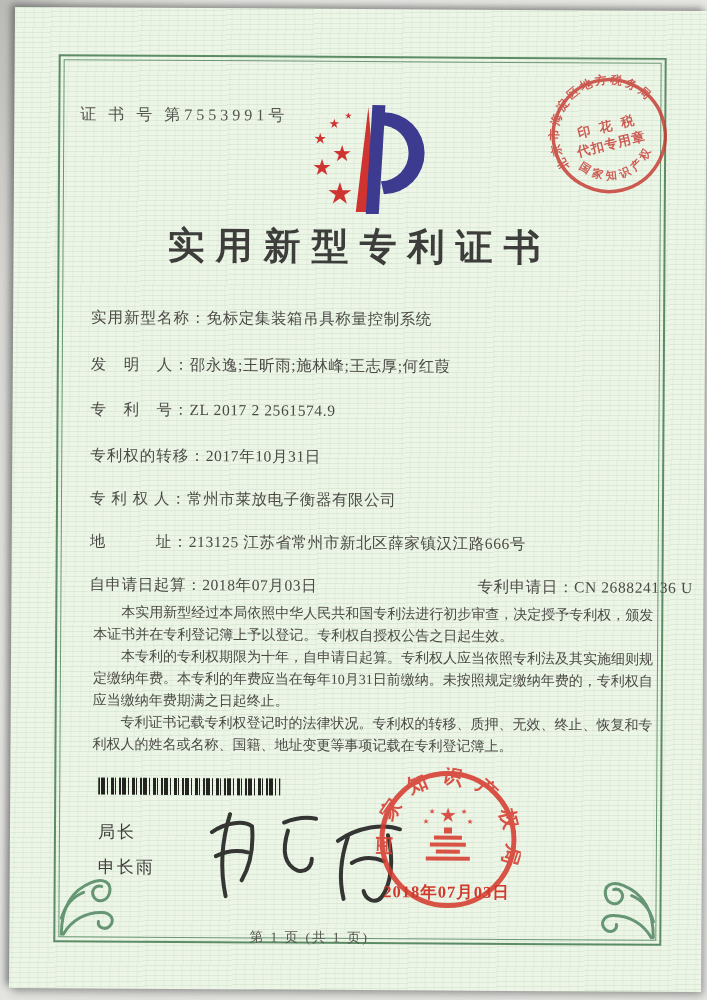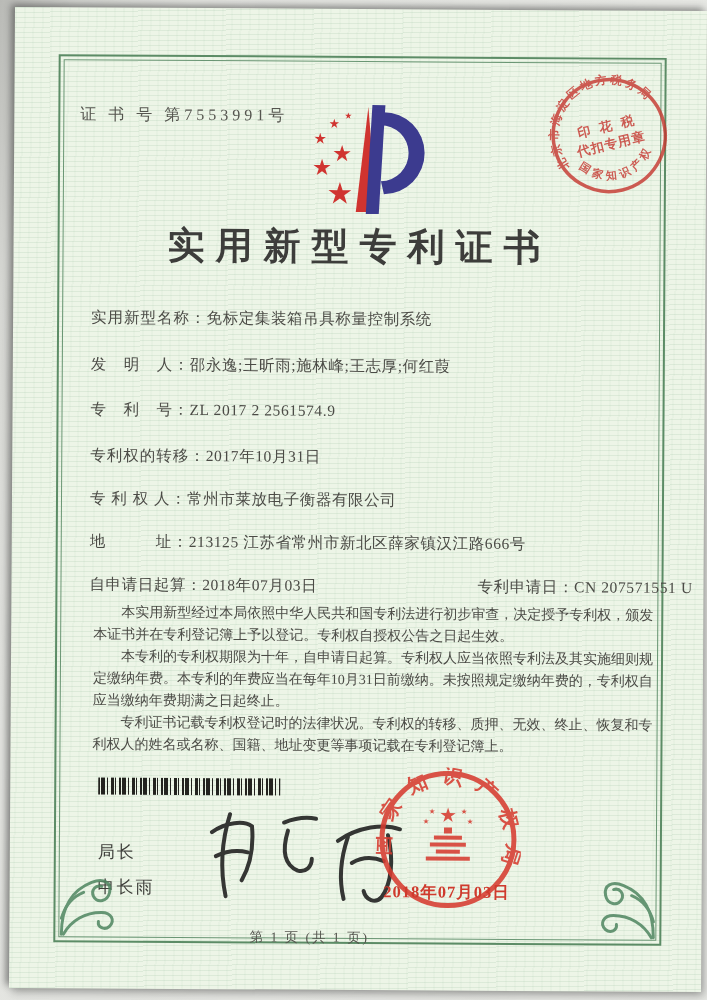--- a/index.html
+++ b/index.html
@@ -42,21 +42,21 @@
   .body-text p{margin:0;text-indent:2em;}
   .barcode{
     position:absolute;left:88px;top:770px;width:182px;height:17px;
     background:repeating-linear-gradient(90deg,
       #23231f 0 2px, transparent 2px 3px,
       #23231f 3px 7px, transparent 7px 9px,
       #23231f 9px 10px, transparent 10px 13px,
       #23231f 13px 16px, transparent 16px 17px,
       #23231f 17px 18px, transparent 18px 21px);
   }
-  .signer{position:absolute;left:88px;top:833px;font-size:17px;color:#3e3e3a;letter-spacing:2px;}
+  .signer{position:absolute;left:88px;top:813px;font-size:17px;color:#3e3e3a;letter-spacing:2px;}
   .signer div{margin-bottom:12px;}
   .signature{position:absolute;left:182px;top:792px;}
   .seal{position:absolute;left:366px;top:758px;}
   .seal-date{
     position:absolute;left:352px;top:872px;width:170px;text-align:center;
     font-size:16.5px;font-weight:700;color:#cf3a2d;letter-spacing:1px;
   }
   .footer{
     position:absolute;left:140px;top:920px;width:320px;text-align:center;
     font-size:13.5px;color:#55554f;letter-spacing:2px;
@@ -107,21 +107,21 @@
   </div>
   <div class="row" style="top:481px">
     <span class="lbl">专 利 权 人：</span><span class="val">常州市莱放电子衡器有限公司</span>
   </div>
   <div class="row" style="top:524px">
     <span class="lbl">地　　　址：</span><span class="val">213125 江苏省常州市新北区薛家镇汉江路666号</span>
   </div>
   <div class="row" style="top:567px;right:70px">
     <span>自申请日起算：</span><span>2018年07月03日</span>
     <span class="grant-right">
-      <span>专利申请日：</span><span>CN 207571551 U</span>
+      <span>专利申请日：</span><span>CN 268824136 U</span>
     </span>
   </div>
 
   <div class="body-text">
     <p>本实用新型经过本局依照中华人民共和国专利法进行初步审查，决定授予专利权，颁发本证书并在专利登记簿上予以登记。专利权自授权公告之日起生效。</p>
     <p>本专利的专利权期限为十年，自申请日起算。专利权人应当依照专利法及其实施细则规定缴纳年费。本专利的年费应当在每年10月31日前缴纳。未按照规定缴纳年费的，专利权自应当缴纳年费期满之日起终止。</p>
     <p>专利证书记载专利权登记时的法律状况。专利权的转移、质押、无效、终止、恢复和专利权人的姓名或名称、国籍、地址变更等事项记载在专利登记簿上。</p>
   </div>
 
   <div class="barcode"></div>

